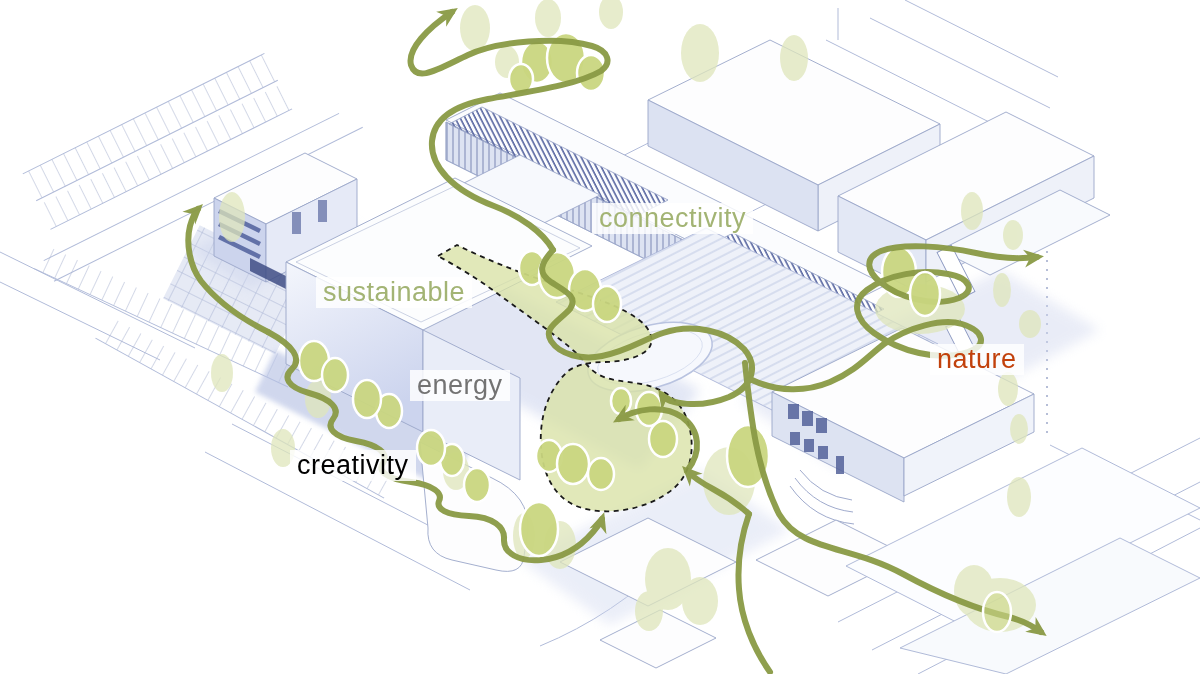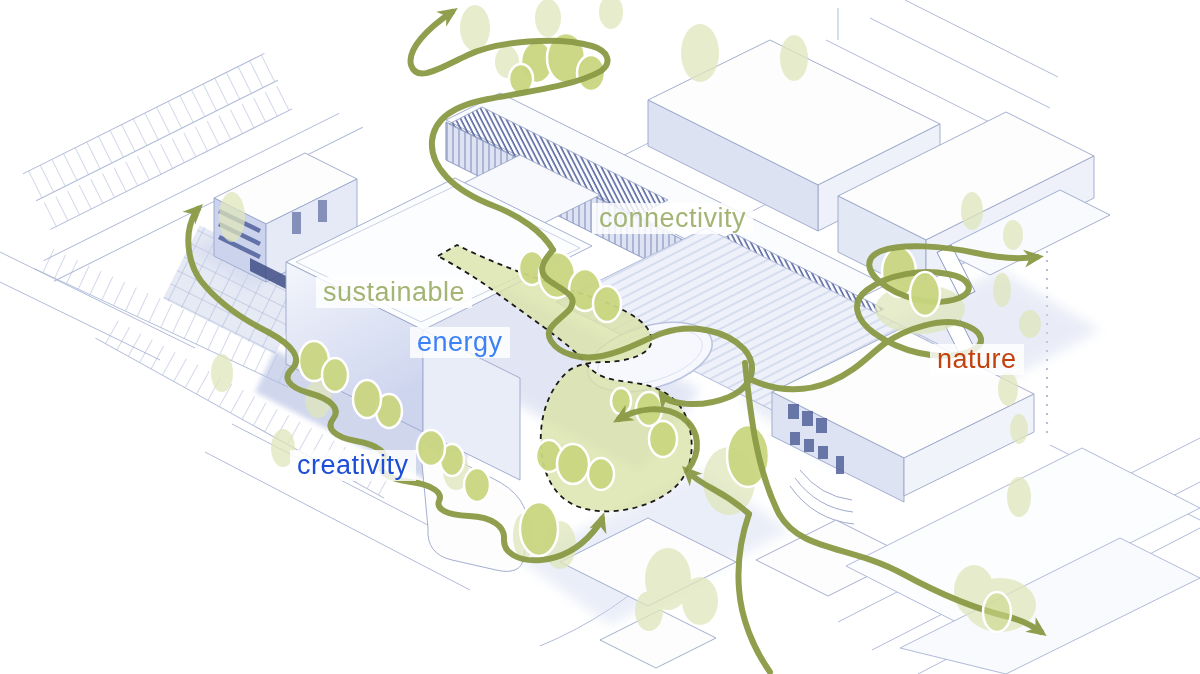--- a/index.html
+++ b/index.html
@@ -268,16 +268,16 @@
         <ellipse cx="431" cy="448" rx="14" ry="18"></ellipse>
     <ellipse cx="539" cy="529" rx="19" ry="27"></ellipse>
         <ellipse cx="925" cy="294" rx="15" ry="22"></ellipse>
     <ellipse cx="663" cy="439" rx="14" ry="18"></ellipse>
     <ellipse cx="997" cy="612" rx="14" ry="20" fill="#cdd98a" fill-opacity="0.6"></ellipse>
   </g>
 </svg>
 
   <div class="lbl" id="lbl-sustainable" style="color: rgb(163, 180, 116);">sustainable</div>
   <div class="lbl" id="lbl-connectivity" style="color: rgb(163, 180, 116);">connectivity</div>
-  <div class="lbl" id="lbl-energy" style="color: #3b82f6;">energy</div>
+  <div class="lbl" id="lbl-energy" style="color: #737373; margin-top: 43px;">energy</div>
   <div class="lbl" id="lbl-nature" style="color: #c2410c;">nature</div>
-  <div class="lbl" id="lbl-creativity" style="color: #1d4ed8;">creativity</div>
+  <div class="lbl" id="lbl-creativity" style="color: #000000;">creativity</div>
 </div>
 
 </body></html>

